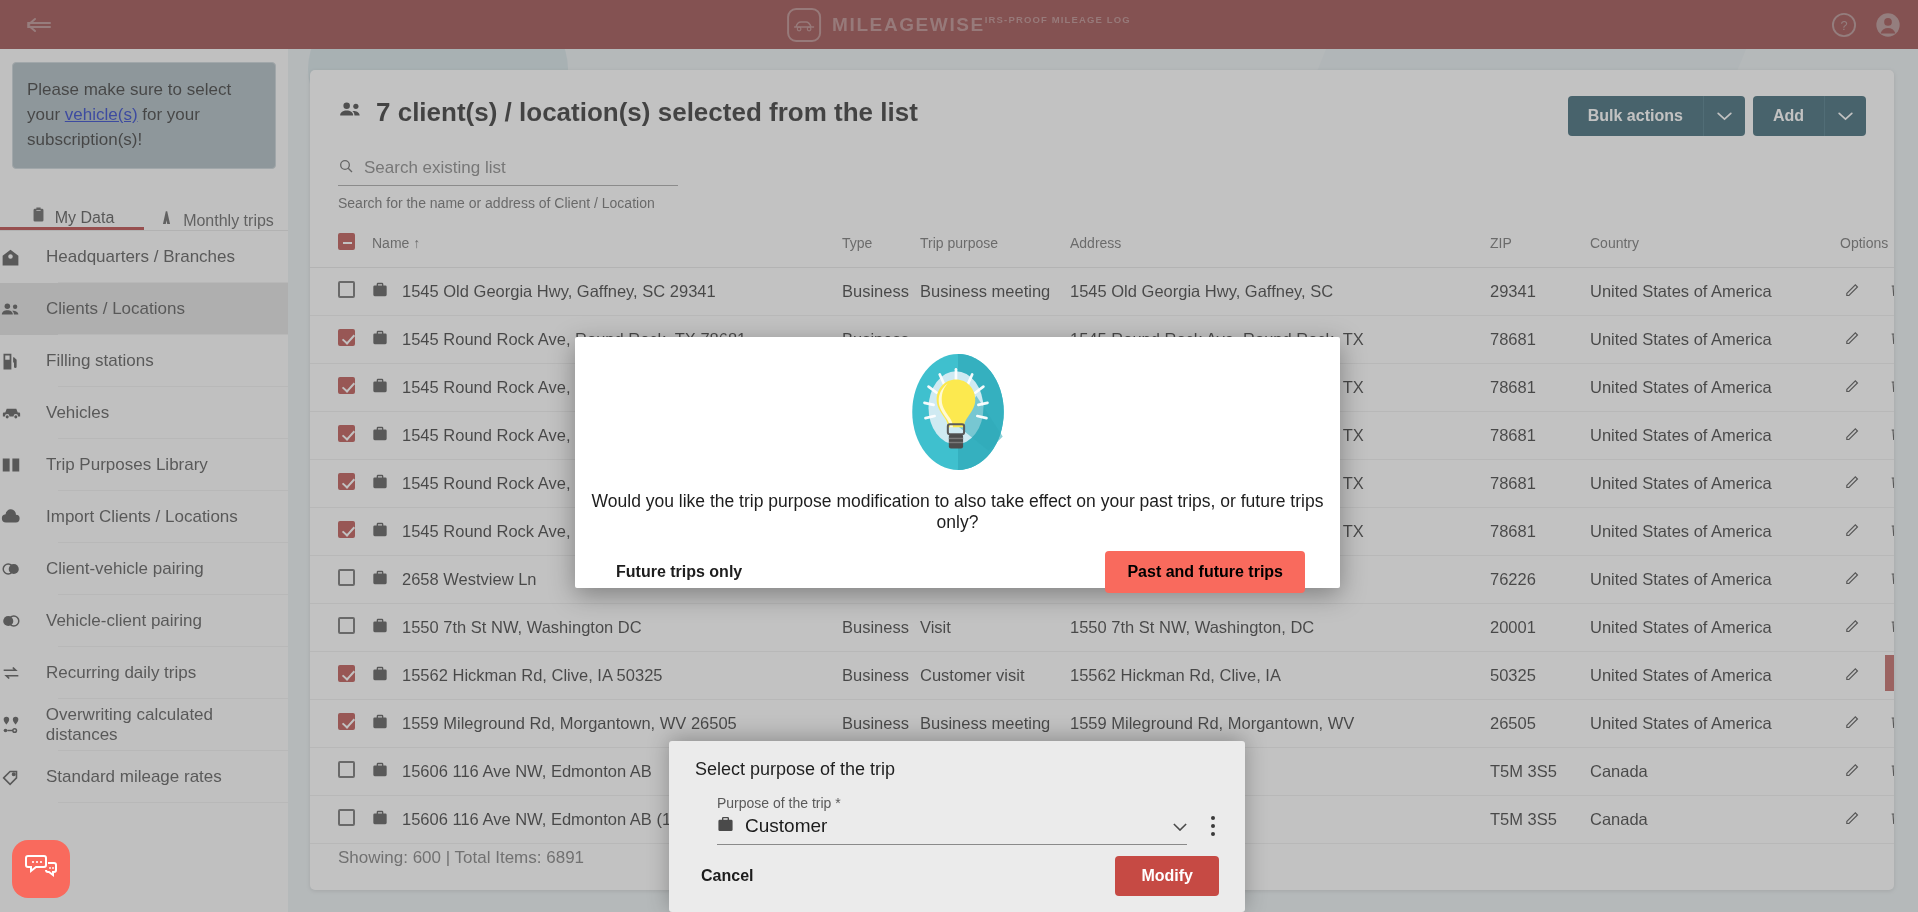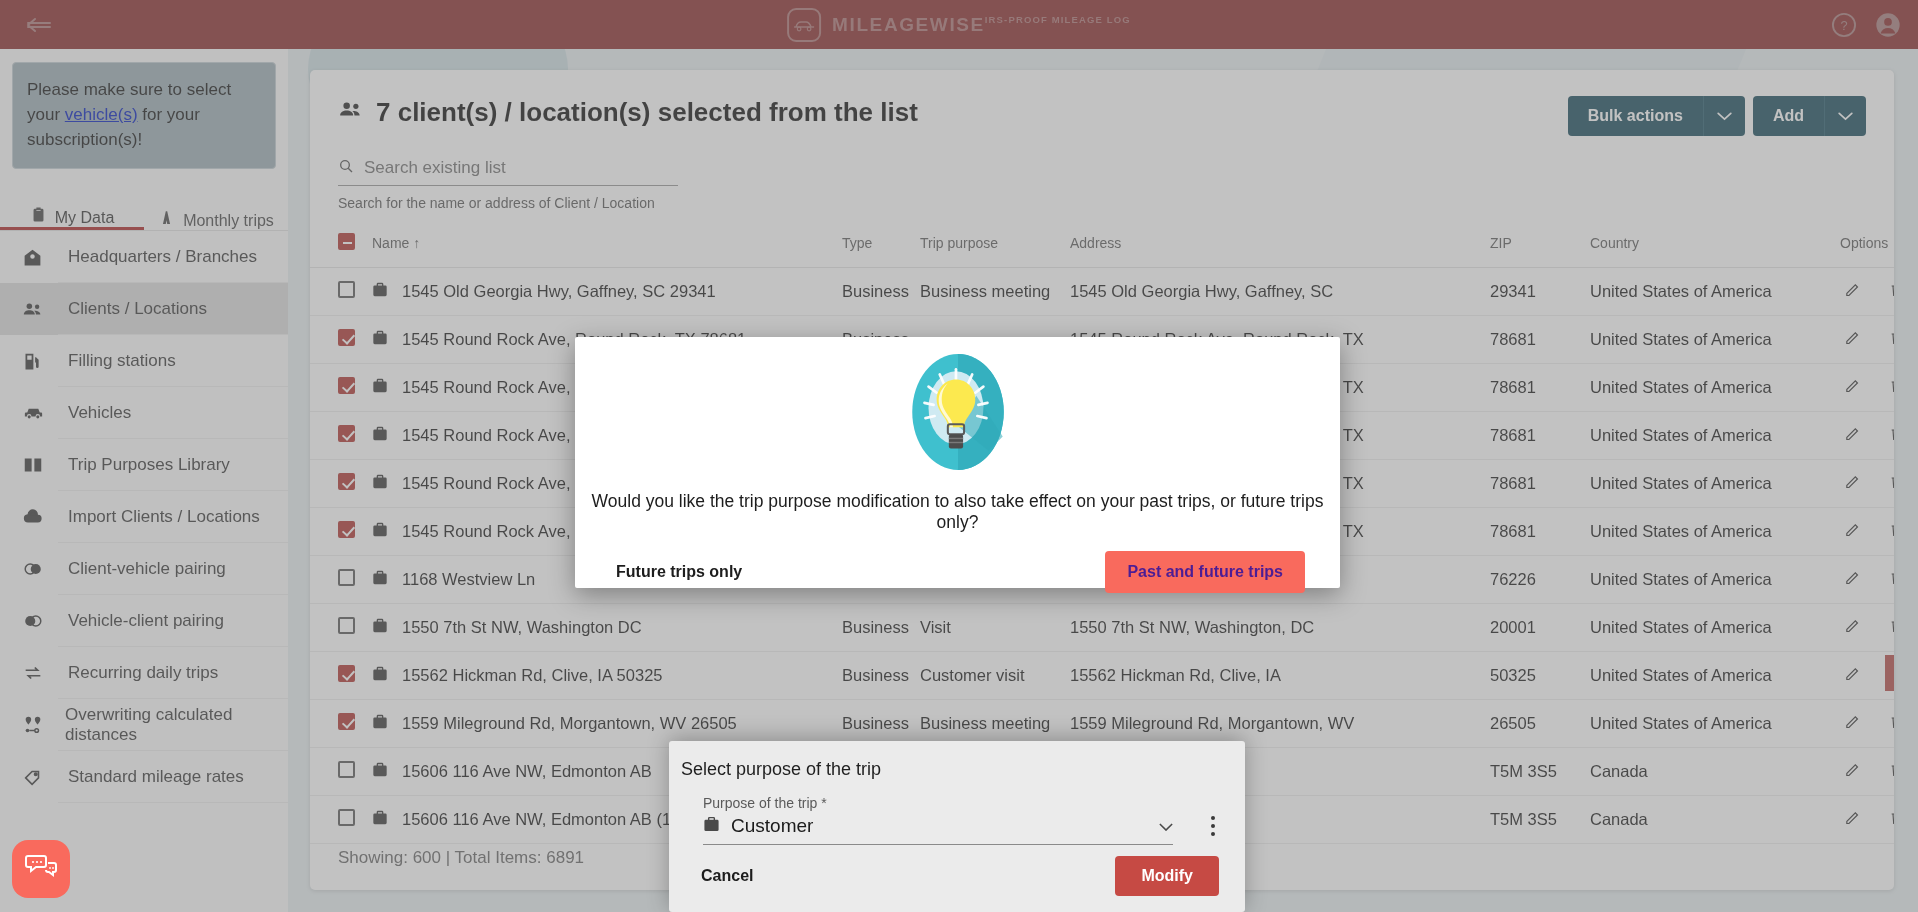--- a/index.html
+++ b/index.html
@@ -37,21 +37,21 @@
     margin:13px 12px 0 12px; background:#9fb0b7; border:1px solid #c3ced2;
     border-radius:4px; padding:14px 14px 16px 14px;
     font-size:17px; line-height:1.48; color:#1b1b1b;
   }
   .notice a { color:#0b23c0; text-decoration:underline; }
   .side-tabs { display:flex; margin-top:19px; border-bottom:1px solid #e2e2e2; }
   .side-tab { flex:1; display:flex; align-items:flex-end; justify-content:center; gap:8px;
     height:42px; font-size:16px; color:#4d4d4d; cursor:pointer; }
   .side-tab.active { border-bottom:3px solid #b02c2c; color:#3a3a3a; }
   .nav-item {
-    display:flex; align-items:center; height:52px; padding-left:22px; cursor:pointer;
+    display:flex; align-items:center; height:52px; cursor:pointer;
     font-size:17px; color:#3d3d3d; position:relative;
   }
   .nav-item .nav-ico { width:34px; display:flex; align-items:center; justify-content:flex-start; }
   .nav-item .nav-lbl { margin-left:12px; }
   .nav-item::after { content:""; position:absolute; left:58px; right:0; bottom:0; height:1px; background:#ececec; }
   .nav-item.selected { background:#dcdcdc; }
 
   
   .main { position:absolute; top:49px; left:288px; width:1630px; height:863px; background:#e7eef0; z-index:3; overflow:hidden; }
   .deco1 { position:absolute; top:-70px; left:20px; width:260px; height:180px; background:#cfe0e4; border-radius:50%; }
@@ -104,28 +104,28 @@
   
   .modal-bulb {
     position:absolute; z-index:60; left:575px; top:337px; width:765px; height:251px;
     background:#ffffff; box-shadow:0 7px 26px rgba(0,0,0,.34); border-radius:2px;
     display:flex; flex-direction:column; align-items:center;
   }
   .bulb-img { margin-top:14px; }
   .bulb-q { font-size:17.5px; color:#1d1d1d; margin-top:14px; text-align:center; width:100%; }
   .bulb-actions { width:100%; margin-top:18px; display:flex; align-items:center; justify-content:space-between; padding:0 35px; }
   .btn-text { font-size:16px; font-weight:bold; color:#1d1d1d; cursor:pointer; padding:9px 6px; }
-  .btn-red { background:#f96a5d; color:#4c1d95; font-size:16px; font-weight:bold; border-radius:4px;
+  .btn-red { background:#f96a5d; color:#000000; font-size:16px; font-weight:bold; border-radius:4px;
     padding:12px 22px; cursor:pointer; }
 
   
   .modal-purpose {
     position:absolute; z-index:55; left:669px; top:741px; width:576px; height:171px;
     background:#ebebeb; box-shadow:0 -3px 22px rgba(0,0,0,.28); border-radius:3px;
-    padding:18px 26px 0 12px;
+    padding:18px 26px 0 26px;
   }
   .mp-title { font-size:18px; color:#1f1f1f; }
   .mp-field { margin:15px 0 0 22px; width:470px; }
   .mp-label { font-size:14px; color:#5a5a5a; }
   .mp-select { margin-top:4px; display:flex; align-items:center; border-bottom:1px solid #8a8a8a; padding-bottom:7px; }
   .mp-select .val { font-size:19px; color:#1c1c1c; margin-left:11px; flex:1; }
   .mp-kebab { position:absolute; right:30px; top:75px; display:flex; flex-direction:column; gap:4px; cursor:pointer; }
   .mp-kebab i { width:4px; height:4px; border-radius:50%; background:#3a3a3a; display:block; }
   .mp-actions { position:absolute; left:26px; right:26px; bottom:16px; display:flex; align-items:center; justify-content:space-between; }
   .btn-cancel { font-size:16px; font-weight:bold; color:#1d1d1d; cursor:pointer; padding:8px 6px; }
@@ -521,21 +521,21 @@
                 </div>
               </td>
             </tr>
             <tr>
               <td class="col-chk"><span class="chk "></span></td>
               <td class="col-name">
                 <div class="cell-name">
                   <span><svg width="16" height="15" viewBox="0 0 24 22" fill="#3d3d3d">
                       <path d="M9 1h6a2 2 0 012 2v2h3a2 2 0 012 2v12a2 2 0 01-2 2H4a2 2 0 01-2-2V7a2 2 0 012-2h3V3a2 2 0 012-2zm0 4h6V3H9v2z"></path>
                     </svg></span>
-                  <span>1168 Westview Ln</span>
+                  <span>2658 Westview Ln</span>
                 </div>
               </td>
               <td class="col-type"></td>
               <td class="col-purp"></td>
               <td class="col-addr"></td>
               <td class="col-zip">76226</td>
               <td class="col-country">United States of America</td>
               <td class="col-opt">
                 <div class="opt-icons">
                   <span><svg width="17" height="17" viewBox="0 0 24 24" fill="none" stroke="#3a3a3a" stroke-width="1.7">

